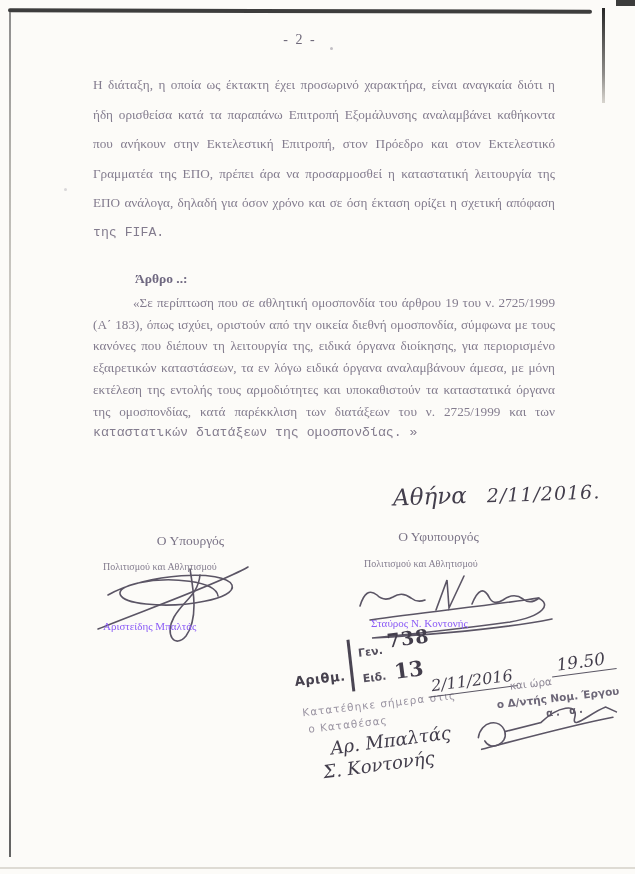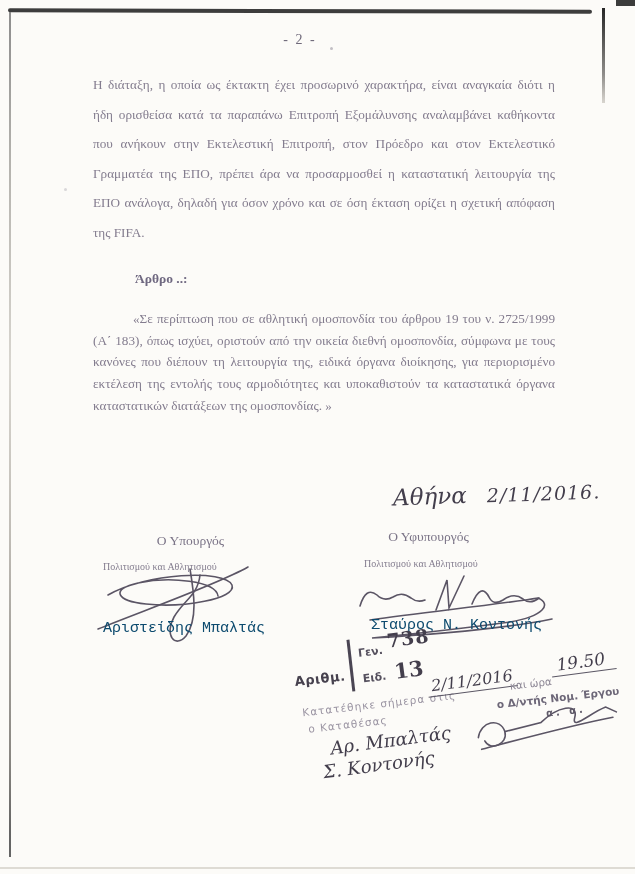--- a/index.html
+++ b/index.html
@@ -12,36 +12,36 @@
   .left-border{left:9px;top:12px;width:2px;height:845px;
     background:linear-gradient(180deg,#7a7a7a 0%,#a8a6a1 18%,#d2cfc8 42%,#b5b1aa 62%,#76736e 88%,#4a4a4a 97%);opacity:.85;}
   .right-line{left:602px;top:8px;width:2.5px;height:95px;background:linear-gradient(180deg,#262626,#8f8d8a 70%,#d8d5cf);}
   .corner-mark{left:616px;top:0;width:19px;height:6px;background:#3c3c3c;}
   .bottom-line{left:0;top:867px;width:635px;height:1.5px;background:#dedbd4;}
   .speck{width:3px;height:3px;border-radius:50%;background:#c2bfc4;}
   .pagenum{position:absolute;left:270px;top:32px;width:60px;text-align:center;
     font-size:14px;letter-spacing:2px;color:#6e6879;}
   .para{position:absolute;width:462px;left:93px;font-size:13.2px;color:#837c8e;}
   .para .ln{text-align:justify;text-align-last:justify;height:inherit;}
-  .para .ln-last{text-align:right;text-align-last:left;}
+  .para .ln-last{text-align:right;text-align-last:left;font-family:Liberation Mono, monospace;}
   .p1{top:70px;line-height:29.5px;}
-  .p2{top:308px;line-height:21.7px;}
+  .p2{top:292px;line-height:21.7px;}
   .p2 .indent{text-indent:40px;}
   .heading{position:absolute;left:135px;top:271px;font-size:13.5px;font-weight:bold;color:#6f6880;}
 
   
   .hand{font-family:"DejaVu Serif",serif;font-style:italic;color:#433e4c;}
   .hand-date{position:absolute;left:393px;top:481px;transform:rotate(-2deg);white-space:nowrap;}
   .hand-date .city{font-size:23px;}
   .hand-date .date{font-size:19px;margin-left:20px;letter-spacing:1px;}
 
   
   .sig-title{position:absolute;font-size:13.5px;color:#7b7487;text-align:center;}
   .sig-min{position:absolute;font-size:10px;color:#837c8e;white-space:nowrap;}
-  .sig-name{position:absolute;font-size:15px;color:#0c4a6e;white-space:nowrap;font-family:Liberation Mono, monospace;}
+  .sig-name{position:absolute;font-size:11px;color:#8b5cf6;white-space:nowrap;}
   .sigsvg{position:absolute;}
   .sigsvg path{fill:none;stroke:#5b5565;stroke-width:1.6;stroke-linecap:round;}
 
   
   .stamp{position:absolute;left:293px;top:642px;width:345px;height:165px;
     transform:rotate(-6.5deg);transform-origin:20px 40px;
     font-family:"DejaVu Sans",sans-serif;}
   .stamp .el{position:absolute;white-space:nowrap;}
   .st-num{left:2px;top:30px;font-size:13px;font-weight:bold;color:#46414e;letter-spacing:.5px;}
   .st-vbar{left:58px;top:2px;width:2.5px;height:52px;background:#4a4553;}
@@ -83,38 +83,40 @@
     <div class="ln">ΕΠΟ ανάλογα, δηλαδή για όσον χρόνο και σε όση έκταση ορίζει η σχετική απόφαση</div>
     <div class="ln-last">της FIFA.</div>
   </div>
 
   <div class="heading">Άρθρο ..:</div>
 
   <div class="para p2">
     <div class="ln indent">«Σε περίπτωση που σε αθλητική ομοσπονδία του άρθρου 19 του ν. 2725/1999</div>
     <div class="ln">(Α΄ 183), όπως ισχύει, οριστούν από την οικεία διεθνή ομοσπονδία, σύμφωνα με τους</div>
     <div class="ln">κανόνες που διέπουν τη λειτουργία της, ειδικά όργανα διοίκησης, για περιορισμένο</div>
+    <div class="ln">εξαιρετικών καταστάσεων, τα εν λόγω ειδικά όργανα αναλαμβάνουν άμεσα, με μόνη</div>
     <div class="ln">εκτέλεση της εντολής τους αρμοδιότητες και υποκαθιστούν τα καταστατικά όργανα</div>
+    <div class="ln">της ομοσπονδίας, κατά παρέκκλιση των διατάξεων του ν. 2725/1999 και των</div>
     <div class="ln-last">καταστατικών διατάξεων της ομοσπονδίας. »</div>
   </div>
 
   <div class="hand-date hand">
     <span class="city">Αθήνα</span><span class="date">2/11/2016.</span>
   </div>
 
   <div class="sig-title" style="left:98px;top:533px;width:185px;">Ο Υπουργός</div>
   <div class="sig-min" style="left:103px;top:561px;">Πολιτισμού και Αθλητισμού</div>
   <svg class="sigsvg" style="left:90px;top:563px;" width="215" height="92" viewBox="0 0 215 92">
     <path d="M18,32 C55,10 135,6 142,22 C147,36 92,45 56,41 C26,38 20,26 48,20 C80,13 126,18 128,33"></path>
     <path d="M8,66 C52,48 126,22 158,4"></path>
     <path d="M100,6 C104,30 108,56 96,73 C85,86 74,72 84,54 C94,37 108,32 110,12"></path>
   </svg>
   <div class="sig-name" style="left:103px;top:620px;">Αριστείδης Μπαλτάς</div>
 
-  <div class="sig-title" style="left:356px;top:529px;width:145px;">Ο Υφυπουργός</div>
+  <div class="sig-title" style="left:366px;top:529px;width:145px;">Ο Υφυπουργός</div>
   <div class="sig-min" style="left:364px;top:558px;">Πολιτισμού και Αθλητισμού</div>
   <svg class="sigsvg" style="left:352px;top:572px;" width="215" height="80" viewBox="0 0 215 80">
     <path d="M8,34 q6,-20 17,-11 q7,7 16,2 q9,-6 18,1 q6,5 14,2"></path>
     <path d="M84,38 L95,8 L97,36 L112,4"></path>
     <path d="M120,32 q9,-22 17,-7 q4,9 14,3 q11,-8 20,-1 q7,6 16,-1"></path>
     <path d="M18,48 C75,40 150,32 186,26 C200,32 192,44 158,50 C100,58 40,64 20,66 C90,62 160,55 200,47"></path>
   </svg>
   <div class="sig-name" style="left:371px;top:617px;">Σταύρος Ν. Κοντονής</div>
 
   <div class="stamp">

